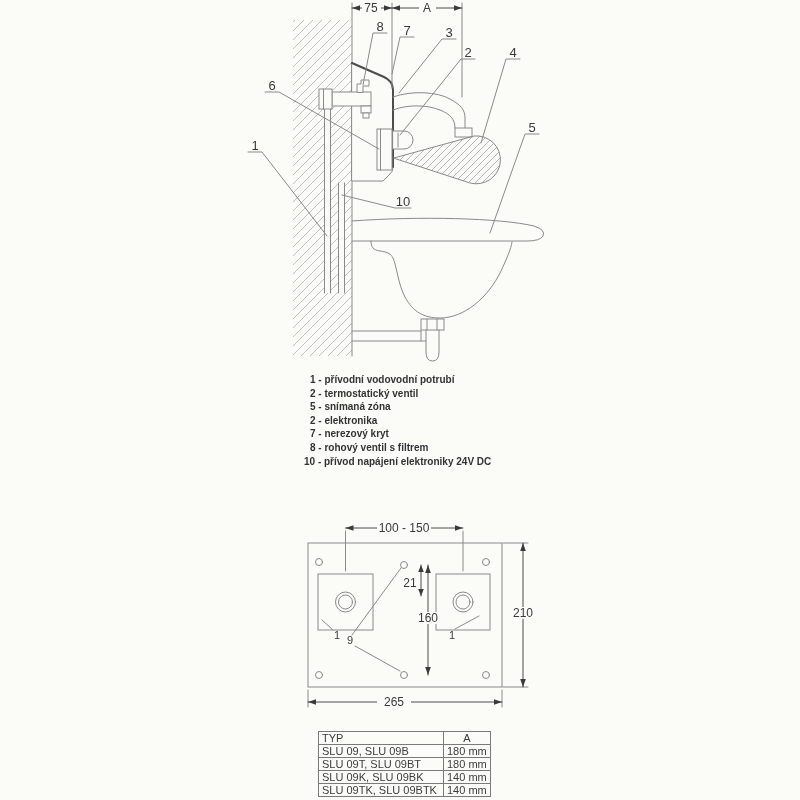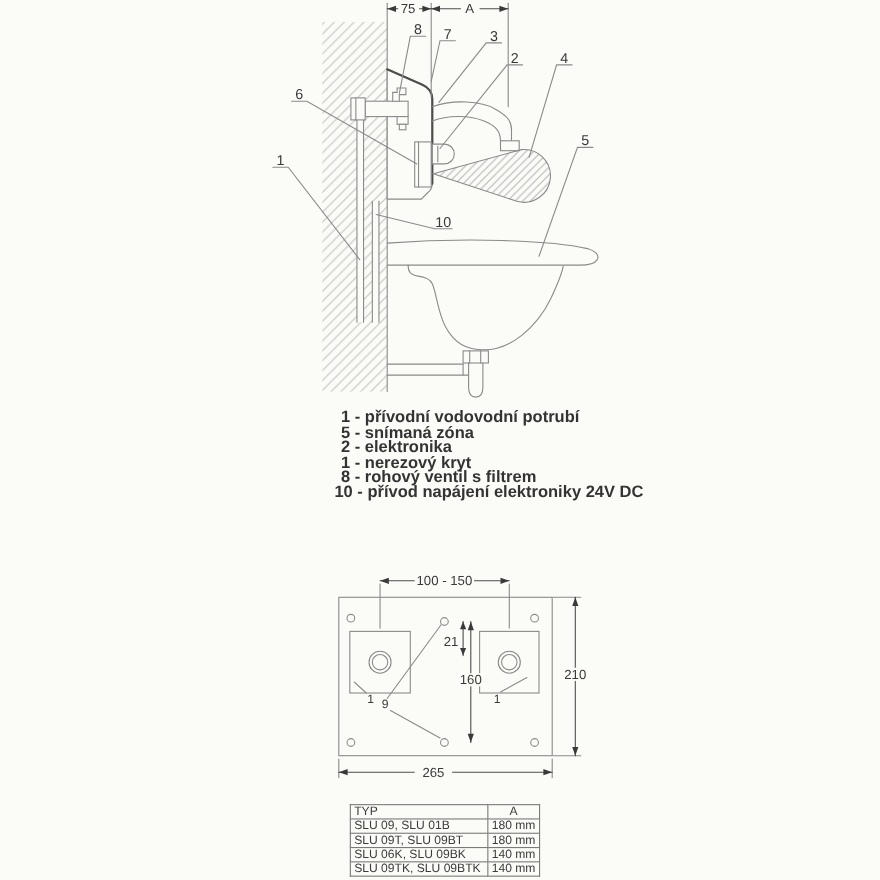--- a/index.html
+++ b/index.html
@@ -12,21 +12,21 @@
     overflow:hidden;
   }
   .page{position:absolute;inset:0;}
   svg{position:absolute;left:0;top:0;}
   svg text{font-family:"Liberation Sans", sans-serif;fill:#3a3a3a;}
   .dimtxt{font-size:12px;}
   .callout{font-size:13px;}
   .callout-sm{font-size:11px;}
   .legend{
     position:absolute;left:304px;top:373px;
-    font-size:15px;font-weight:bold;line-height:13.6px;
+    font-size:10px;font-weight:bold;line-height:13.6px;
     color:#333333;white-space:nowrap;
   }
   .legend div{padding-left:6px;}
   .legend div.no-indent{padding-left:0;text-align:right;}
   .spec-table{
     position:absolute;left:318px;top:731px;
     border-collapse:collapse;
     font-size:11px;color:#3c3c3c;
     table-layout:fixed;
   }
@@ -241,43 +241,44 @@
     <g fill="#3a3a3a" stroke="none">
       <text class="callout-sm" x="337" y="639" text-anchor="middle">1</text>
       <text class="callout-sm" x="350" y="644" text-anchor="middle">9</text>
       <text class="callout-sm" x="452" y="639" text-anchor="middle">1</text>
     </g>
   </g>
 </svg>
 
 <div class="legend">
   <div>1 - přívodní vodovodní potrubí</div>
+  <div>2 - termostatický ventil</div>
   <div>5 - snímaná zóna</div>
   <div>2 - elektronika</div>
-  <div>1 - nerezový kryt</div>
+  <div>7 - nerezový kryt</div>
   <div>8 - rohový ventil s filtrem</div>
   <div class="no-indent">10 - přívod napájení elektroniky 24V DC</div>
 </div>
 
 <table class="spec-table">
   <tbody>
     <tr>
       <td class="c1">TYP</td>
       <td class="c2">A</td>
     </tr>
     <tr>
-      <td class="c1">SLU 09, SLU 01B</td>
+      <td class="c1">SLU 09, SLU 09B</td>
       <td class="c2">180 mm</td>
     </tr>
     <tr>
       <td class="c1">SLU 09T, SLU 09BT</td>
       <td class="c2">180 mm</td>
     </tr>
     <tr>
-      <td class="c1">SLU 06K, SLU 09BK</td>
+      <td class="c1">SLU 09K, SLU 09BK</td>
       <td class="c2">140 mm</td>
     </tr>
     <tr>
       <td class="c1">SLU 09TK, SLU 09BTK</td>
       <td class="c2">140 mm</td>
     </tr>
   </tbody>
 </table>
 
 </div>

